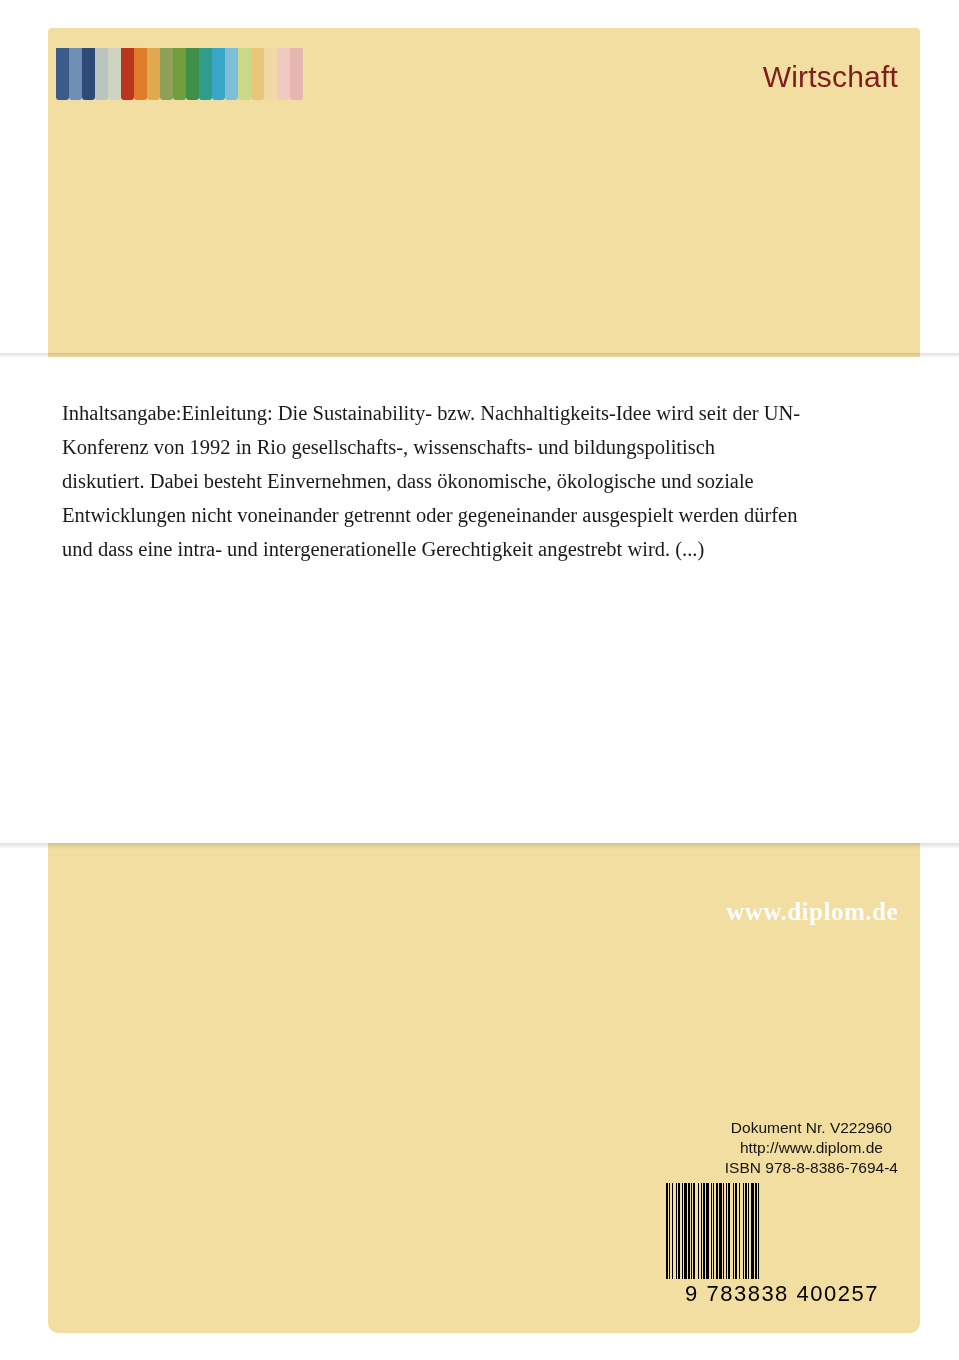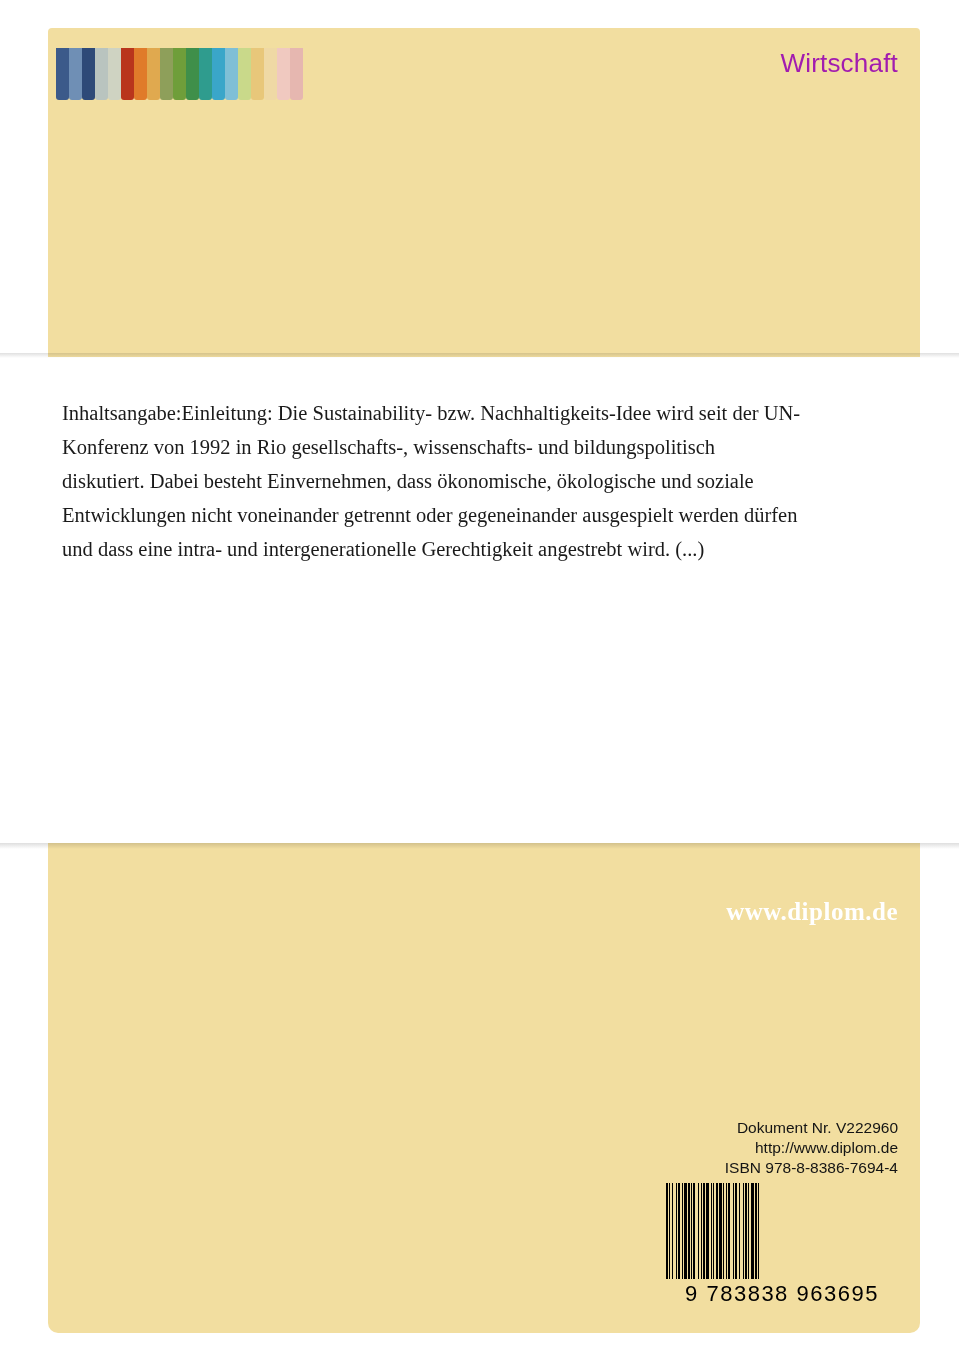--- a/index.html
+++ b/index.html
@@ -39,24 +39,24 @@
   #stripes .stripe {
     width: 13px;
     height: 52px;
     border-radius: 0 0 3px 3px;
   }
 
   
   #category {
     position: absolute;
     right: 22px;
-    top: 20px;
+    top: 32px;
     font-family: "Liberation Sans", sans-serif;
-    font-size: 26px;
-    color: #a21caf;
+    font-size: 30px;
+    color: #7f1d1d;
     letter-spacing: 0.2px;
   }
 
   
   #white-band {
     position: absolute;
     left: 0;
     top: 357px;
     width: 959px;
     height: 486px;
@@ -101,21 +101,21 @@
     font-size: 25px;
     color: #ffffff;
     letter-spacing: 0.5px;
   }
 
   
   #docinfo {
     position: absolute;
     right: 22px;
     top: 1090px;
-    text-align: right;
+    text-align: center;
     font-family: "Liberation Sans", sans-serif;
     font-size: 15.5px;
     line-height: 20px;
     color: #141414;
   }
 
   
   #barcode-wrap {
     position: absolute;
     right: 22px;
@@ -234,21 +234,21 @@
         <div class="bar" style="width: 1px; background: transparent;"></div>
         <div class="bar" style="width: 1px; background: rgb(0, 0, 0);"></div>
         <div class="bar" style="width: 2px; background: transparent;"></div>
         <div class="bar" style="width: 3px; background: rgb(0, 0, 0);"></div>
         <div class="bar" style="width: 1px; background: transparent;"></div>
         <div class="bar" style="width: 2px; background: rgb(0, 0, 0);"></div>
         <div class="bar" style="width: 1px; background: transparent;"></div>
         <div class="bar" style="width: 1px; background: rgb(0, 0, 0);"></div>
         <div class="bar" style="width: 1px; background: transparent;"></div>
       </div>
-    <div id="barcode-number">9 783838 963695</div>
+    <div id="barcode-number">9 783838 400257</div>
   </div>
 
 </div>
 
 <div id="white-band"></div>
 <div id="white-band-shadow-top"></div>
 <div id="white-band-shadow-bottom"></div>
 
 <div id="blurb">Inhaltsangabe:Einleitung: Die Sustainability- bzw. Nachhaltigkeits-Idee wird seit der UN-Konferenz von 1992 in Rio gesellschafts-, wissenschafts- und bildungspolitisch diskutiert. Dabei besteht Einvernehmen, dass ökonomische, ökologische und soziale Entwicklungen nicht voneinander getrennt oder gegeneinander ausgespielt werden dürfen und dass eine intra- und intergenerationelle Gerechtigkeit angestrebt wird. (...)</div>
 

